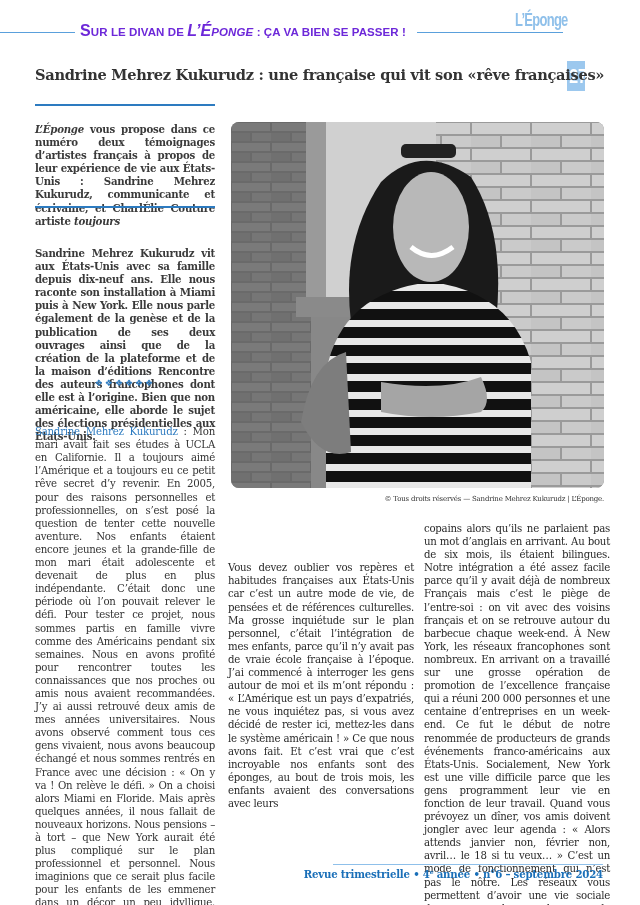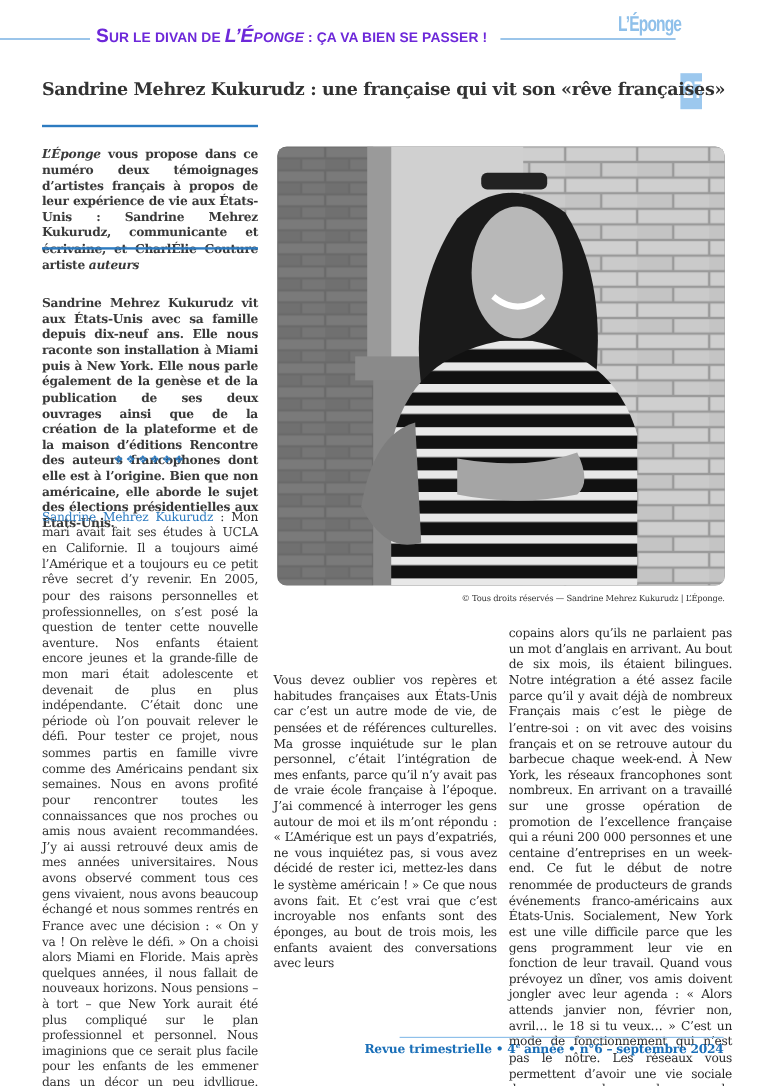--- a/index.html
+++ b/index.html
@@ -52,21 +52,21 @@
 
 <div class="hdr-line left"></div>
 <div class="kicker"><span class="big">S</span><span class="sc">UR LE DIVAN DE </span><span class="ital big">L’É</span><span class="ital sc">PONGE</span><span class="sc"> : ÇA VA BIEN SE PASSER !</span></div>
 <div class="hdr-line right"></div>
 <div class="brand">L’Éponge</div>
 <div class="page-num"><span>27</span></div>
 
 <h1 class="title">Sandrine Mehrez Kukurudz : une française qui vit son «rêve françaises»</h1>
 
 <div class="rule-blue" style="top:104px"></div>
-<div class="col col1 intro"><em>L’Éponge</em><span> vous propose dans ce numéro deux témoignages d’artistes français à propos de leur expérience de vie aux États-Unis : Sandrine Mehrez Kukurudz, communicante et écrivaine, et CharlÉlie Couture artiste </span><em>auteurs</em></div>
+<div class="col col1 intro"><em>L’Éponge</em><span> vous propose dans ce numéro deux témoignages d’artistes français à propos de leur expérience de vie aux États-Unis : Sandrine Mehrez Kukurudz, communicante et écrivaine, et CharlÉlie Couture artiste </span><em>toujours</em></div>
 <div class="rule-blue" style="top:206px"></div>
 
 <div class="col col1 lede">Sandrine Mehrez Kukurudz vit aux États-Unis avec sa famille depuis dix-neuf ans. Elle nous raconte son installation à Miami puis à New York. Elle nous parle également de la genèse et de la publication de ses deux ouvrages ainsi que de la création de la plateforme et de la maison d’éditions Rencontre des auteurs francophones dont elle est à l’origine. Bien que non américaine, elle aborde le sujet des élections présidentielles aux États-Unis.</div>
 <div class="ornament">❖❖❖❖❖❖</div>
 
 <div class="col col1 body1">
   <br>
   <span class="speaker">Sandrine Mehrez Kukurudz</span><span class="plain"> : Mon mari avait fait ses études à UCLA en Californie. Il a toujours aimé l’Amérique et a toujours eu ce petit rêve secret d’y revenir. En 2005, pour des raisons personnelles et professionnelles, on s’est posé la question de tenter cette nouvelle aventure. Nos enfants étaient encore jeunes et la grande-fille de mon mari était adolescente et devenait de plus en plus indépendante. C’était donc une période où l’on pouvait relever le défi. Pour tester ce projet, nous sommes partis en famille vivre comme des Américains pendant six semaines. Nous en avons profité pour rencontrer toutes les connaissances que nos proches ou amis nous avaient recommandées. J’y ai aussi retrouvé deux amis de mes années universitaires. Nous avons observé comment tous ces gens vivaient, nous avons beaucoup échangé et nous sommes rentrés en France avec une décision : « On y va ! On relève le défi. » On a choisi alors Miami en Floride. Mais après quelques années, il nous fallait de nouveaux horizons. Nous pensions – à tort – que New York aurait été plus compliqué sur le plan professionnel et personnel. Nous imaginions que ce serait plus facile pour les enfants de les emmener dans un décor un peu idyllique. Pour nous, dans le domaine de l’événementiel, nous</span>
 </div>
 

